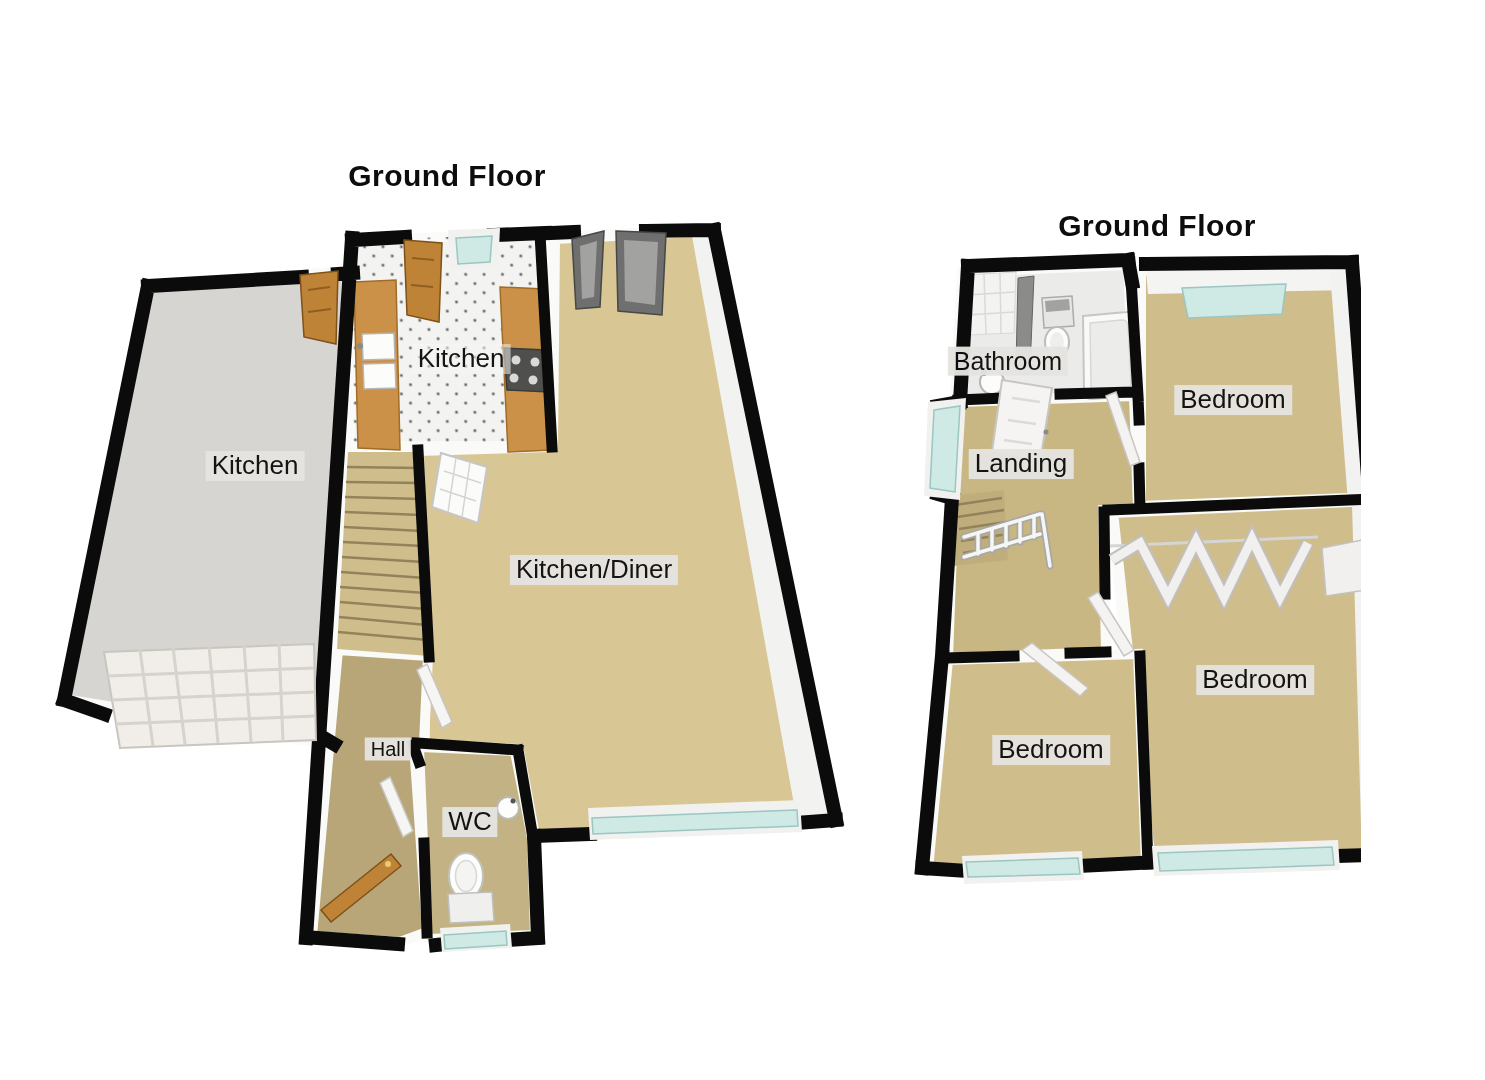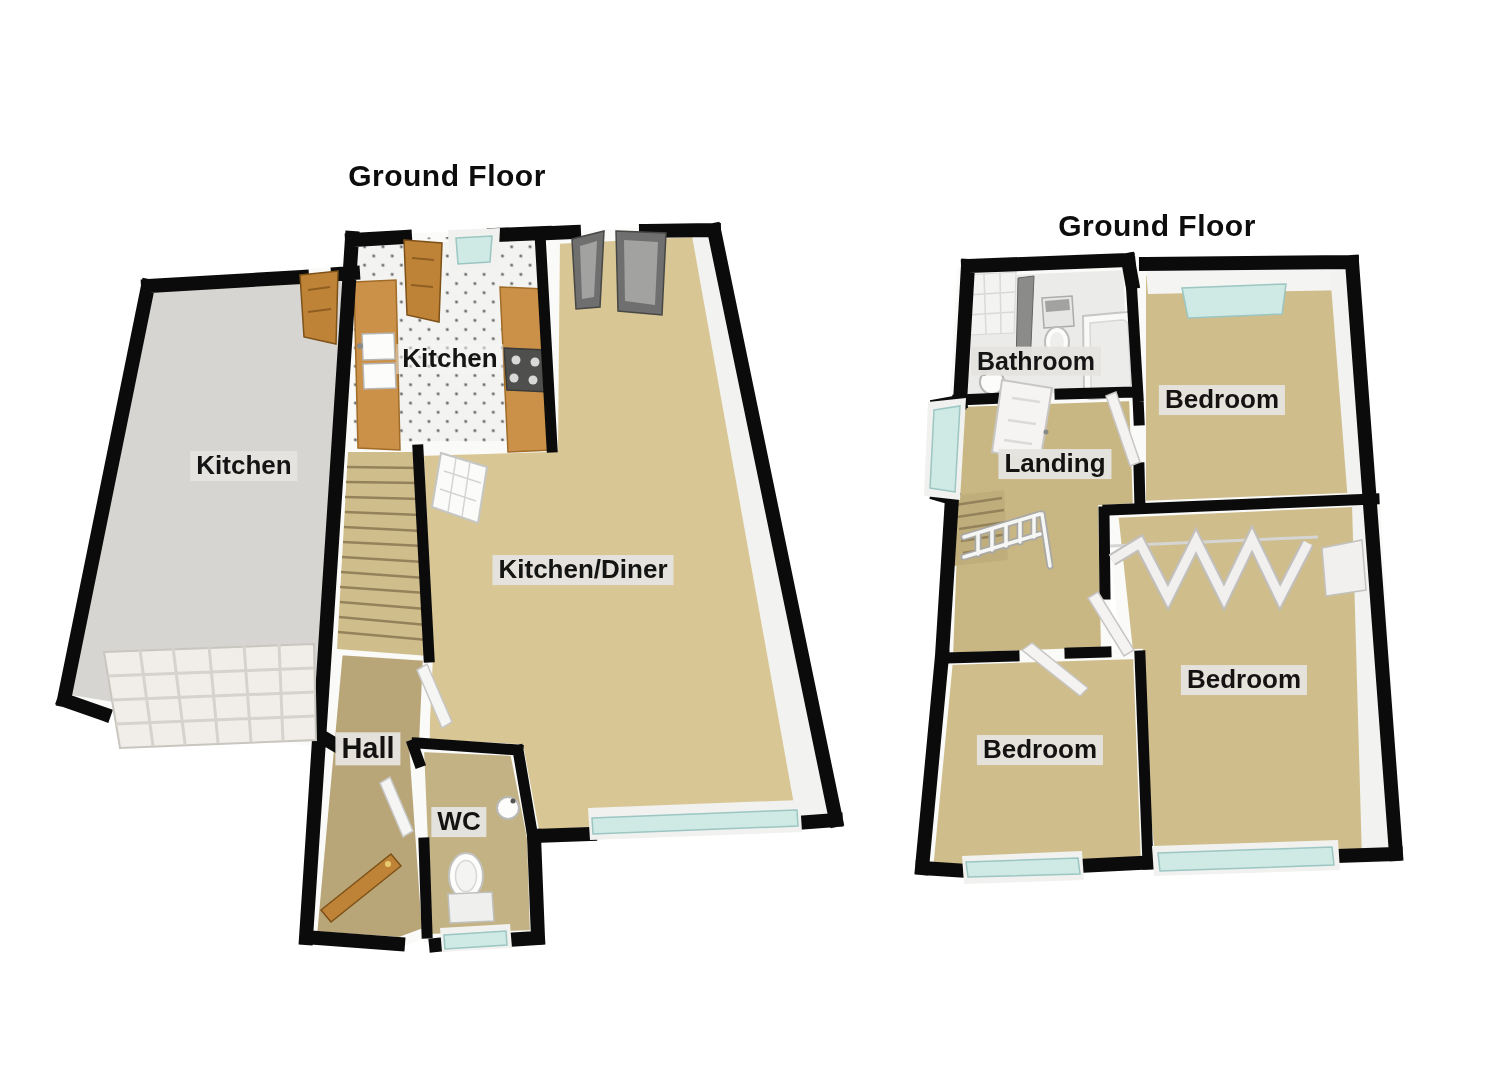--- a/index.html
+++ b/index.html
@@ -2,33 +2,33 @@
 <html style="--wall: #0b0b0b; --label-bg: #e6e4e0; --label-text: #0d0d0d;"><head>
 <meta charset="utf-8">
 <style>
   :root{
     --wall:#0b0b0b;
     --label-bg:#e6e4e0;
     --label-text:#0d0d0d;
   }
   html,body{margin:0;padding:0;background:#ffffff;}
   .canvas{
-    position:relative;width:1485px;height:1080px;background:#ffffff;overflow:hidden;
+    position:relative;width:1361px;height:1080px;background:#ffffff;overflow:hidden;
     font-family:"Liberation Sans", sans-serif;
   }
   .plan-svg{position:absolute;left:0;top:0;}
   .floor-title{
     position:absolute;transform:translate(-50%,-50%);
     font-weight:bold;font-size:30px;color:var(--label-text);white-space:nowrap;
     letter-spacing:0.5px;
   }
   .room-label{
     position:absolute;transform:translate(-50%,-50%);
-    font-weight:bold;font-size:26px;color:var(--label-text);white-space:nowrap;
-    background:var(--label-bg);padding:0 6px;line-height:1.15;opacity:0.96;
+    font-weight:normal;font-size:26px;color:var(--label-text);white-space:nowrap;
+    background:var(--label-bg);padding:0 6px;line-height:1.15;opacity:0.96;margin-left:11px;
   }
   .room-label.no-bg{background:rgba(246,246,244,0.55);}
 </style>
 </head>
 <body>
 
 <div class="canvas">
 
   <svg class="plan-svg" width="1485" height="1080" viewBox="0 0 1485 1080">
     <defs>
@@ -199,22 +199,22 @@
       </g>
     </g>
   </svg>
 
   <div class="floor-title" style="left:447px;top:176px">Ground Floor</div>
   <div class="floor-title" style="left:1157px;top:226px">Ground Floor</div>
 
   <div class="room-label" style="left:244px;top:466px">Kitchen</div>
   <div class="room-label no-bg" style="left:450px;top:359px">Kitchen</div>
   <div class="room-label" style="left:583px;top:570px">Kitchen/Diner</div>
-  <div class="room-label" style="left:368px;top:749px;font-size:29px">Hall</div>
+  <div class="room-label" style="left:377px;top:749px;font-size:20px">Hall</div>
   <div class="room-label" style="left:459px;top:822px">WC</div>
 
-  <div class="room-label" style="left:1036px;top:361px;font-size:25px">Bathroom</div>
-  <div class="room-label" style="left:1055px;top:464px">Landing</div>
+  <div class="room-label" style="left:997px;top:361px;font-size:25px">Bathroom</div>
+  <div class="room-label" style="left:1010px;top:464px">Landing</div>
   <div class="room-label" style="left:1222px;top:400px">Bedroom</div>
   <div class="room-label" style="left:1244px;top:680px">Bedroom</div>
   <div class="room-label" style="left:1040px;top:750px">Bedroom</div>
 
 </div>
 
 </body></html>

